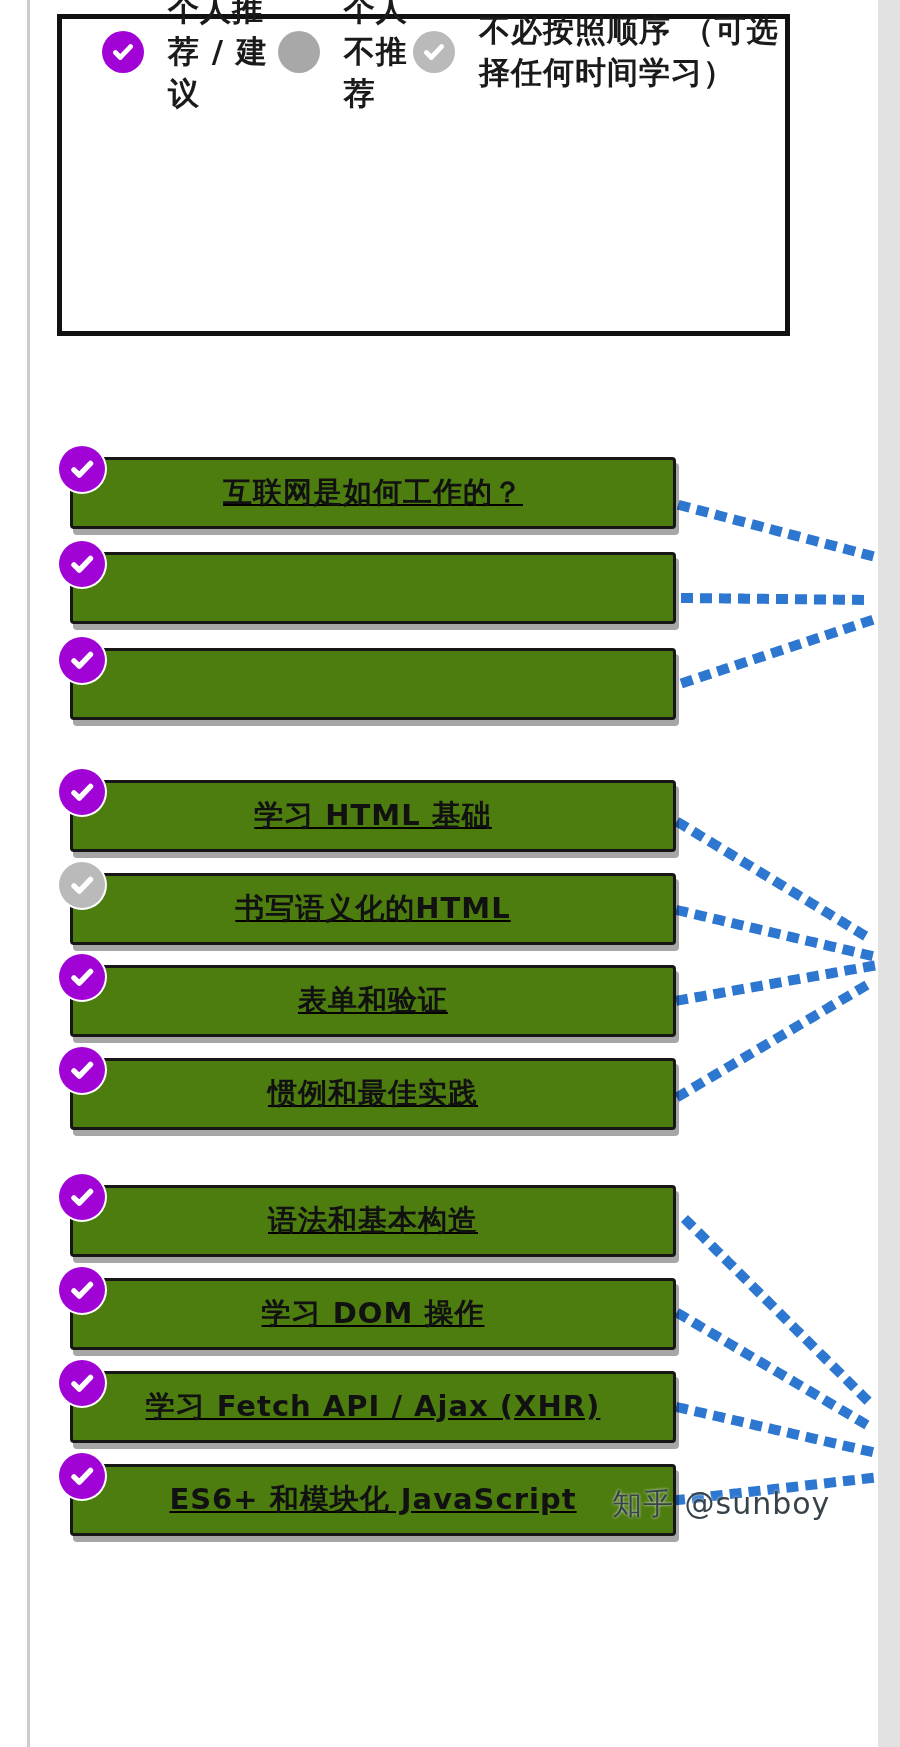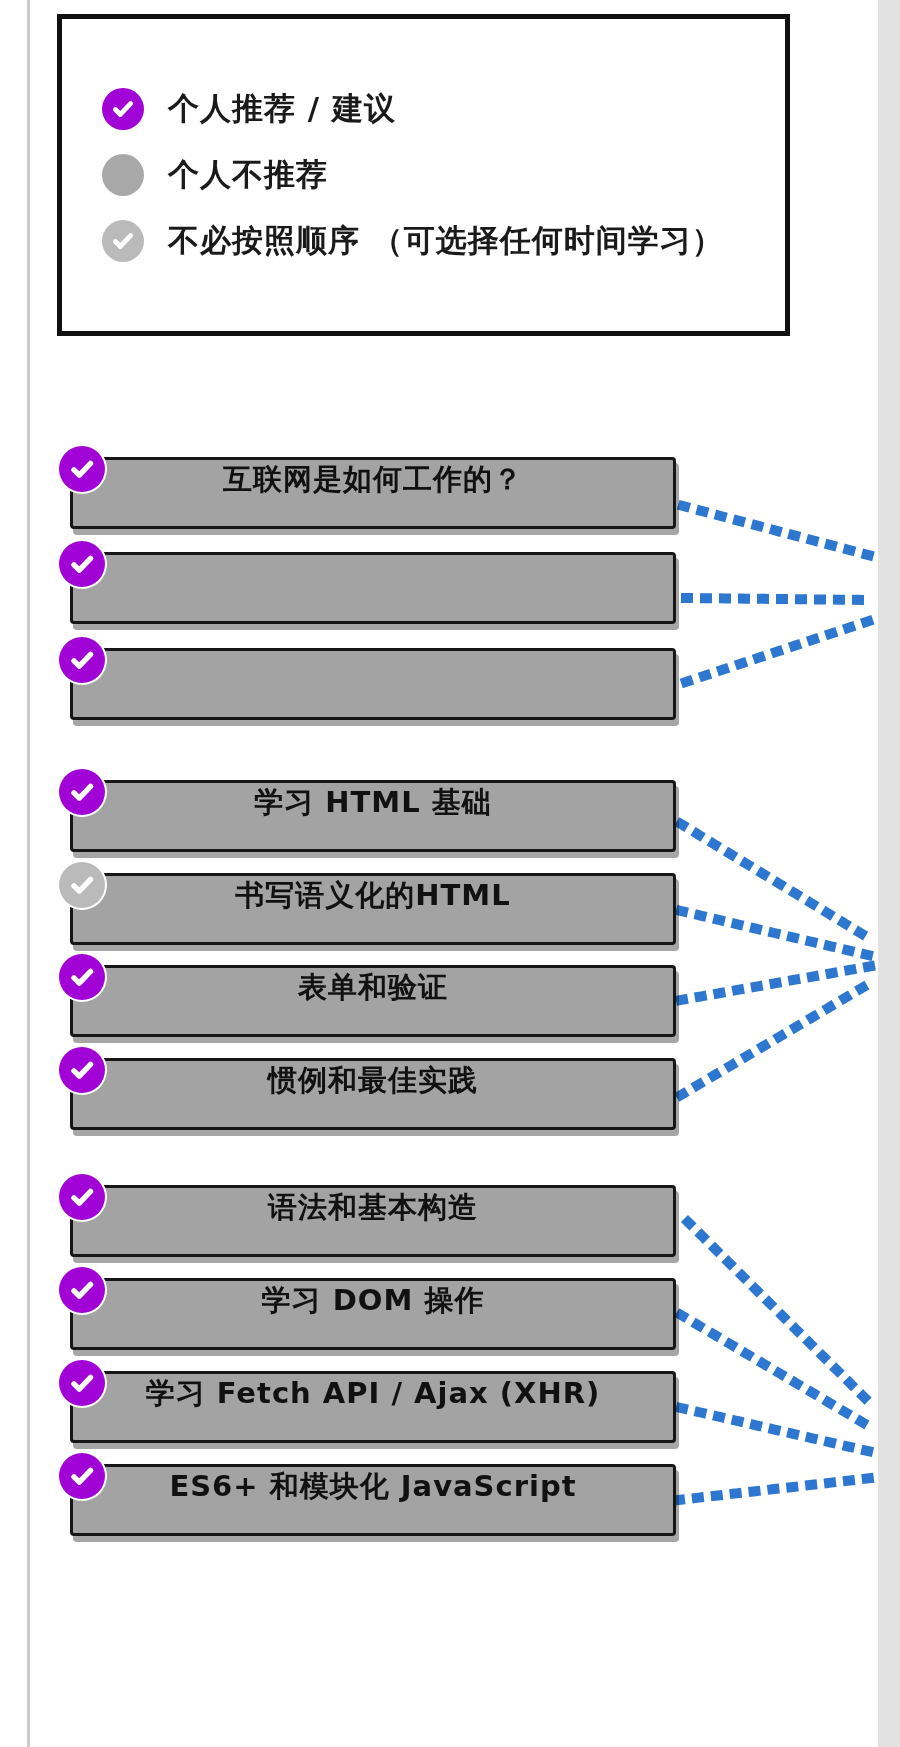--- a/index.html
+++ b/index.html
@@ -7,40 +7,40 @@
     position:relative;width:900px;height:1747px;overflow:hidden;background:#ffffff;
     font-family:"DejaVu Sans","Liberation Sans",sans-serif;
   }
   .page-left-border{position:absolute;left:27px;top:0;width:3px;height:1747px;background:#cccccc;}
   .page-right-strip{position:absolute;left:878px;top:0;width:22px;height:1747px;background:#e2e2e2;}
 
   
   .legend{
     position:absolute;left:57px;top:14px;width:733px;height:322px;
     background:#ffffff;border:5px solid #111111;box-sizing:border-box;
-    display:flex;flex-direction:column;justify-content:center;
+    display:flex;flex-direction:row;justify-content:center;
     padding-left:40px;gap:0;z-index:3;
   }
   .legend-item{display:flex;align-items:center;height:66px;gap:24px;}
   .legend-label{font-size:31px;font-weight:600;color:#1a1a1a;letter-spacing:1px;}
 
   .badge{
     border-radius:50%;display:flex;align-items:center;justify-content:center;
     flex:0 0 auto;
   }
   .badge svg{width:62%;height:62%;}
   .badge-legend{width:42px;height:42px;}
 
   
   .topic{
     position:absolute;left:70px;width:606px;height:72px;box-sizing:border-box;
-    background:#a3a3a3;border:3px solid #161616;border-radius:4px;
+    background:#4d7c0f;border:3px solid #161616;border-radius:4px;
     box-shadow:3px 6px 0 rgba(0,0,0,0.35);
-    display:flex;justify-content:center;
-    z-index:2;cursor:pointer;
+    display:flex;align-items:center;justify-content:center;
+    z-index:2;cursor:pointer;text-decoration:underline;
   }
   .topic-label{font-size:29px;font-weight:700;color:#111;letter-spacing:1px;white-space:nowrap;}
   .topic .badge{
     position:absolute;left:-14px;top:-14px;width:46px;height:46px;z-index:4;
     box-shadow:0 0 0 2px #ffffff;
   }
 
   .connectors{position:absolute;left:0;top:0;z-index:1;pointer-events:none;}
   .connector{stroke:#2e77d0;stroke-width:10;stroke-dasharray:2 17;stroke-linecap:square;}
 
@@ -185,14 +185,15 @@
 
   <div class="topic" style="top:1464px">
     <span class="badge" style="background: rgb(161, 3, 214);">
       <svg viewBox="0 0 24 24">
           <path d="M5 12.5l4.5 4.5L19 7" fill="none" stroke="#ffffff" stroke-width="4.5" stroke-linecap="round" stroke-linejoin="round"></path>
         </svg>
     </span>
     <span class="topic-label">ES6+ 和模块化 JavaScript</span>
   </div>
 
+  <div class="watermark">知乎 @sunboy</div>
 
 </div>
 
 </body></html>

